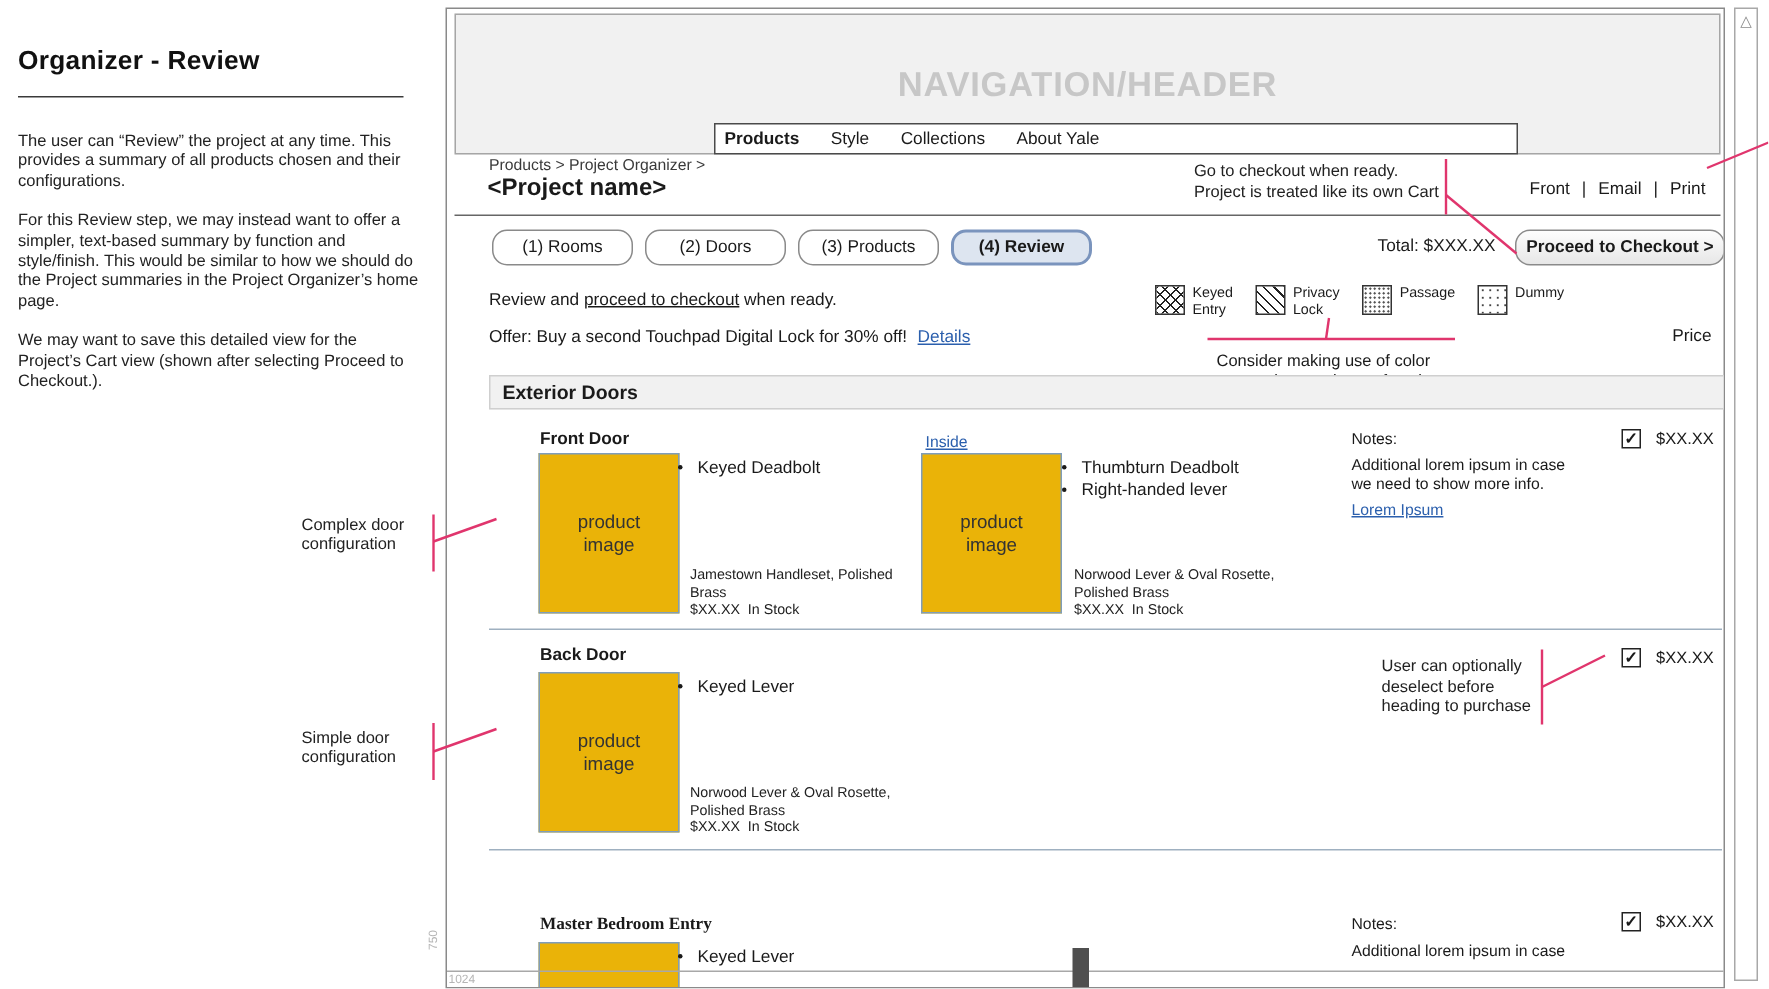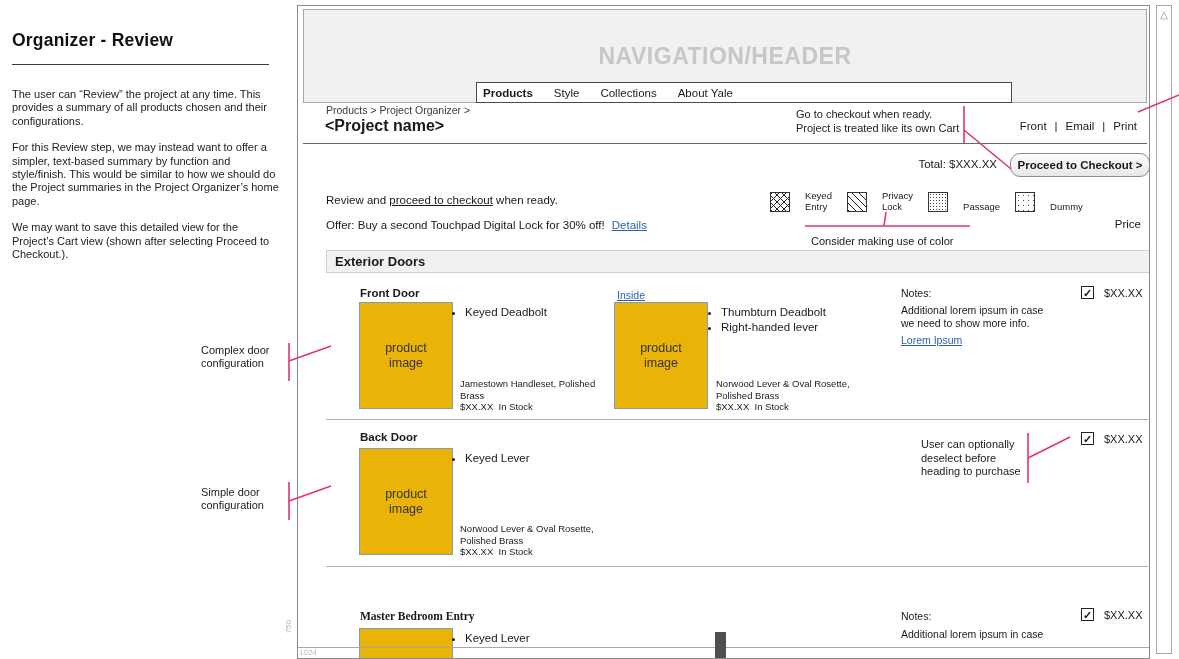--- a/index.html
+++ b/index.html
@@ -38,21 +38,21 @@
   .tab.active{border:2px solid #7a94bd;background:#dde5f0;font-weight:bold;}
   .total{top:152px;right:152px;font-size:11.5px;}
   .pbtn{left:712px;top:147px;width:138px;height:22px;border:1px solid #8a8a8a;border-radius:10px;
         background:linear-gradient(#fdfdfd,#e7e7e7);display:flex;align-items:center;justify-content:center;
         font-size:11.5px;font-weight:bold;cursor:pointer;}
   .reviewline{left:28px;top:188px;font-size:11.5px;}
   .ulink{text-decoration:underline;cursor:pointer;}
   .blink{color:#2b5fad;text-decoration:underline;cursor:pointer;}
 
   .legend{left:472px;top:184px;display:flex;gap:15px;}
-  .litem{display:flex;gap:15px;align-items:flex-end;}
+  .litem{display:flex;gap:5px;align-items:flex-start;}
   .sw{width:20px;height:20px;border:1px solid #333;background-color:#fff;flex:none;box-sizing:border-box;}
   .sw-cross{background-image:repeating-linear-gradient(45deg,#222 0,#222 1px,transparent 1px,transparent 5px),
             repeating-linear-gradient(135deg,#222 0,#222 1px,transparent 1px,transparent 5px);}
   .sw-diag{background-image:repeating-linear-gradient(45deg,#222 0,#222 1px,transparent 1px,transparent 5px);}
   .sw-dotd{background-image:radial-gradient(#444 .7px,transparent .8px);background-size:3px 3px;}
   .sw-dots{background-image:radial-gradient(#444 .7px,transparent .8px);background-size:5px 5px;}
   .llabel{font-size:9.5px;line-height:10.5px;white-space:pre-wrap;padding-top:1px;}
 
   .offer{left:28px;top:213px;font-size:11.5px;display:flex;gap:7px;}
   .priceh{top:212px;right:8px;font-size:11.5px;}
@@ -121,20 +121,26 @@
 Project is treated like its own Cart</div>
   <div class="abs sharebar">
     <span class="slink">Front</span>
     <span>|</span>
     <span class="slink">Email</span>
     <span>|</span>
     <span class="slink">Print</span>
   </div>
   <div class="abs hr-main"></div>
 
+  <div class="abs tabs">
+    <div class="tab">(1) Rooms</div>
+    <div class="tab">(2) Doors</div>
+    <div class="tab">(3) Products</div>
+    <div class="tab active">(4) Review</div>
+  </div>
   <div class="abs total">Total: $XXX.XX</div>
   <div class="abs pbtn">Proceed to Checkout &gt;</div>
 
   <div class="abs reviewline"><span>Review and </span><span class="ulink">proceed to checkout</span><span> when ready.</span></div>
   <div class="abs legend">
     <div class="litem">
       <span class="sw sw-cross"></span>
       <span class="llabel">Keyed
 Entry</span>
     </div>

